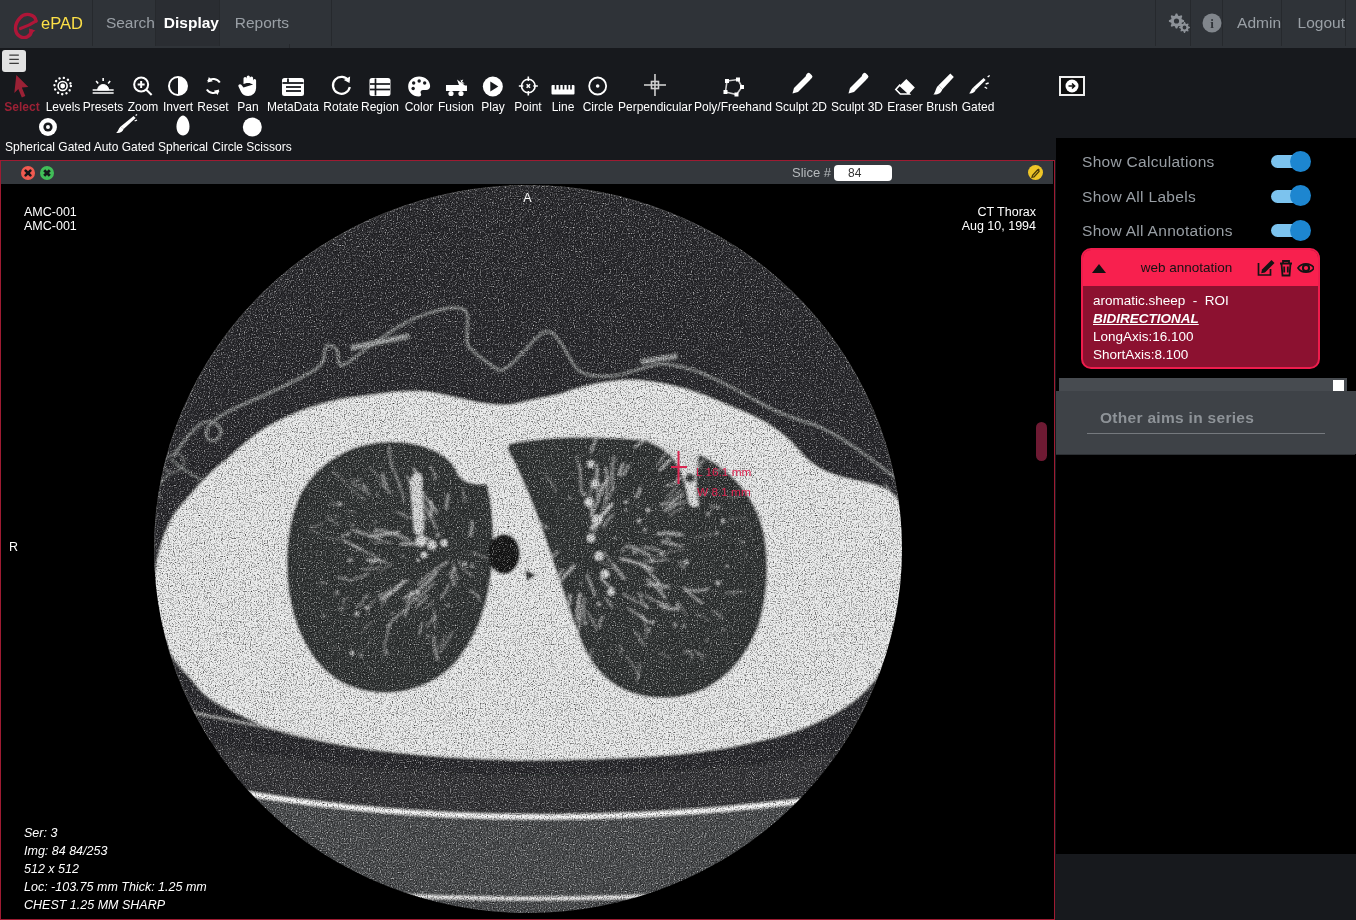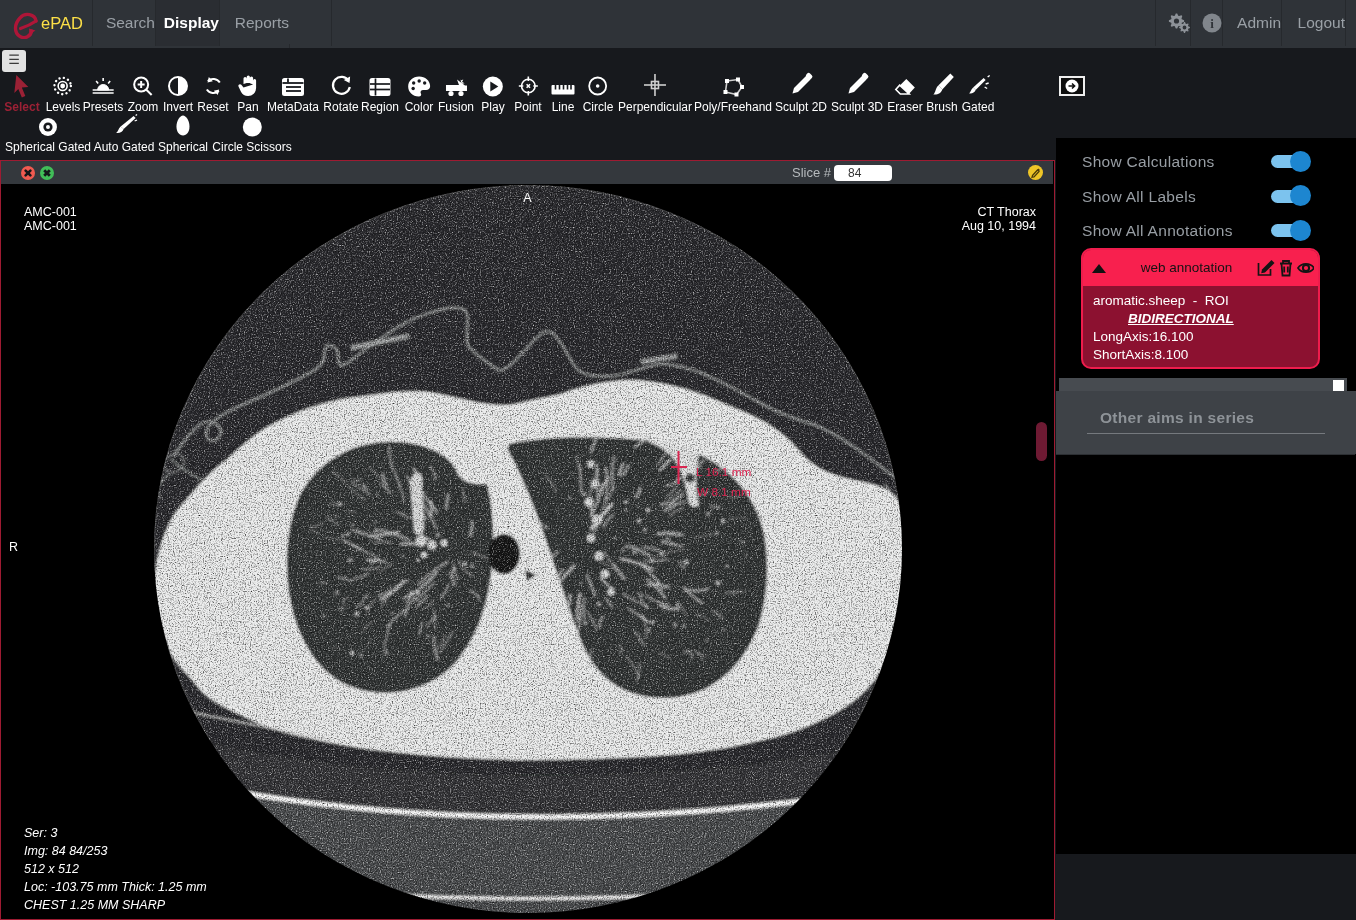--- a/index.html
+++ b/index.html
@@ -804,21 +804,21 @@
             <path d="M24.5 4.5 L25.5 16.5 L32.5 16.5 L33.5 4.5"></path>
             <line x1="27.2" y1="7.5" x2="27.2" y2="13.5"></line>
             <line x1="30.8" y1="7.5" x2="30.8" y2="13.5"></line>
           </g>
           <path d="M41 9 C44.5 3.5 53.5 3.5 57 9 C53.5 14.5 44.5 14.5 41 9 Z" fill="none" stroke="#141414" stroke-width="1.7"></path>
           <circle cx="49" cy="9" r="3.1" fill="none" stroke="#141414" stroke-width="2"></circle>
         </svg>
       </div>
       <div style="position:absolute;left:10px;top:42px;color:#fff;font-size:13.5px;line-height:18px;">
         aromatic.sheep&nbsp; -&nbsp; ROI<br>
-        <span style="font-weight:bold;font-style:italic;text-decoration:underline;margin-left:35px;">BIDIRECTIONAL</span><br>
+        <span style="font-weight:bold;font-style:italic;text-decoration:underline;">BIDIRECTIONAL</span><br>
         LongAxis:16.100<br>ShortAxis:8.100
       </div>
     </div>
     <div style="position:absolute;left:0px;top:253px;width:300px;height:63px;background:#3e4247;"></div>
     <div style="position:absolute;left:3px;top:240px;width:288px;height:13px;background:#474b50;"></div>
     <div style="position:absolute;left:277px;top:242px;width:11px;height:11px;background:#fff;"></div>
     <div style="position:absolute;left:44px;top:271px;color:#8e9398;font-size:15.5px;font-weight:bold;letter-spacing:.3px;">Other aims in series</div>
     <div style="position:absolute;left:31px;top:295px;width:238px;height:1px;background:#75797e;"></div>
     <div style="position:absolute;left:0;top:316px;width:299px;height:1px;background:#2c2f33;"></div>
   </div>

